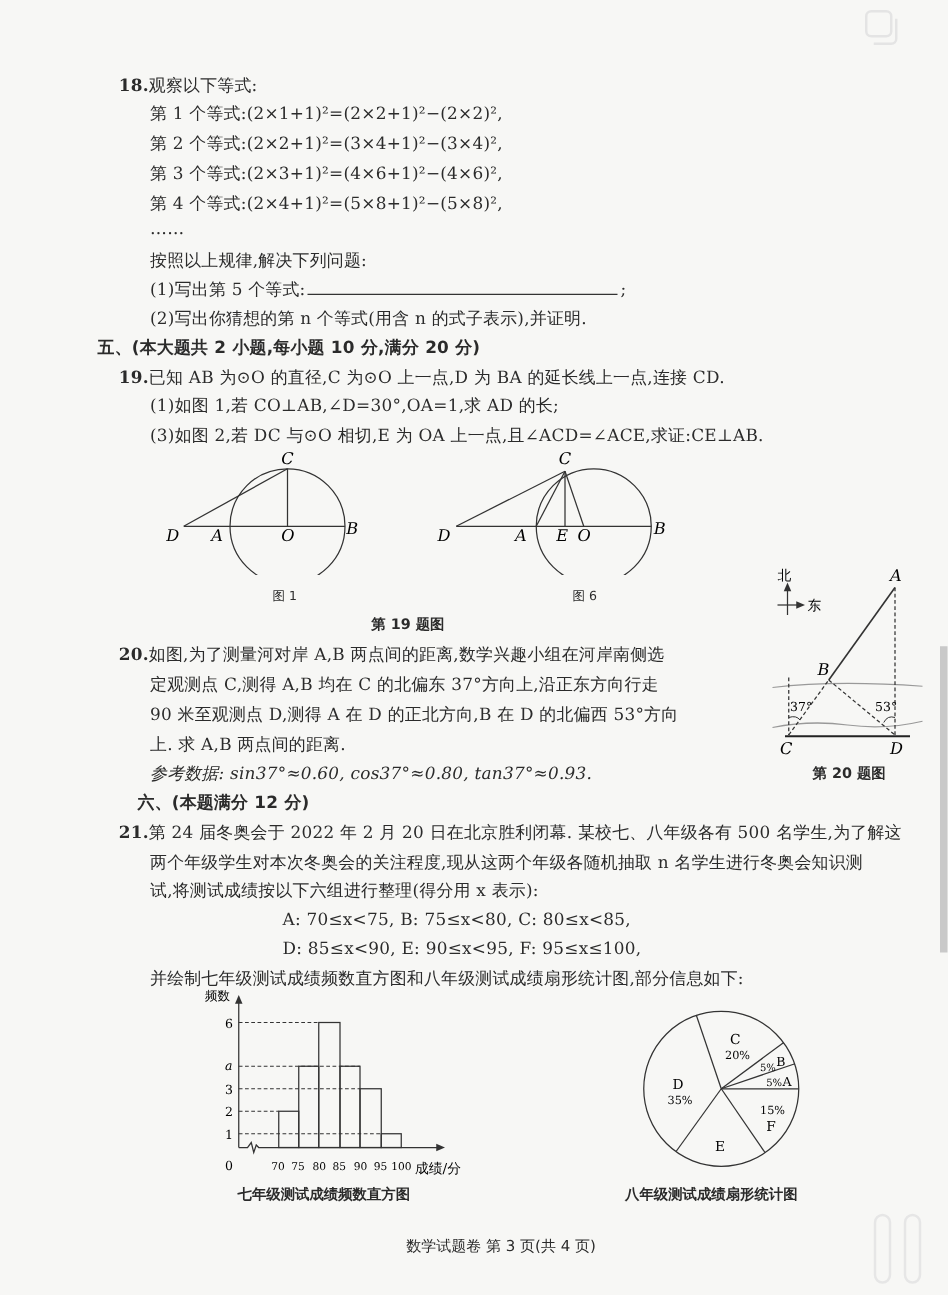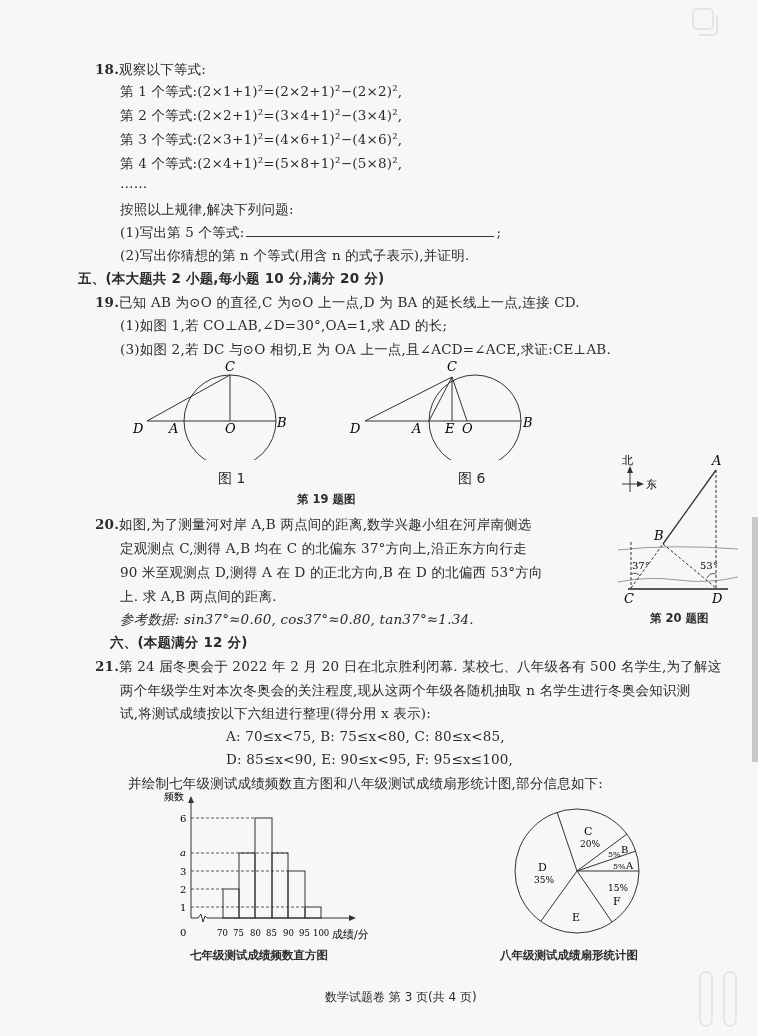--- a/index.html
+++ b/index.html
@@ -7,21 +7,21 @@
     width:758px; height:1036px; position:relative; overflow:hidden;
     background:#f7f7f5;
     font-family:"DejaVu Serif", "Liberation Serif", serif;
     color:#2b2b2b;
   }
   .line { position:absolute; white-space:nowrap; font-size:13.5px; line-height:18px; letter-spacing:0.2px; }
   .bold { font-weight:bold; font-family:"DejaVu Sans", "Liberation Sans", sans-serif; }
   .qnum { font-weight:bold; }
   .ital { font-style:italic; }
   .blank { display:inline-block; width:248px; border-bottom:1px solid #333; height:12px; vertical-align:baseline; margin:0 2px; }
-  .cap { position:absolute; font-size:14px; font-family:"DejaVu Sans", "Liberation Sans", sans-serif; white-space:nowrap; }
+  .cap { position:absolute; font-size:10px; font-family:"DejaVu Sans", "Liberation Sans", sans-serif; white-space:nowrap; }
   .capb { position:absolute; font-size:11.5px; font-weight:bold; font-family:"DejaVu Sans", "Liberation Sans", sans-serif; white-space:nowrap; }
   svg text { font-family:"DejaVu Serif", "Liberation Serif", serif; }
   .overlay-copy { position:absolute; left:691px; top:7px; width:30px; height:30px; }
   .side-strip { position:absolute; left:752px; top:517px; width:6px; height:245px; background:#c9c9c9; }
   .bottom-bars { position:absolute; left:690px; top:970px; width:60px; height:58px; }
 </style>
 </head>
 <body>
 
 <svg class="overlay-copy" viewBox="0 0 30 30">
@@ -85,21 +85,21 @@
 </svg>
 <div class="cap" style="left:458px;top:470px;">图 6</div>
 <div class="capb" style="left:297px;top:492px;text-align:center;">第 19 题图</div>
 
 <div class="line" style="left:95px;top:515px;">
   <span class="qnum">20.</span><span>如图,为了测量河对岸 A,B 两点间的距离,数学兴趣小组在河岸南侧选</span>
 </div>
 <div class="line" style="left:120px;top:539px;">定观测点 C,测得 A,B 均在 C 的北偏东 37°方向上,沿正东方向行走</div>
 <div class="line" style="left:120px;top:563px;">90 米至观测点 D,测得 A 在 D 的正北方向,B 在 D 的北偏西 53°方向</div>
 <div class="line" style="left:120px;top:587px;">上. 求 A,B 两点间的距离.</div>
-<div class="line ital" style="left:120px;top:610px;">参考数据: sin37°≈0.60, cos37°≈0.80, tan37°≈1.34.</div>
+<div class="line ital" style="left:120px;top:610px;">参考数据: sin37°≈0.60, cos37°≈0.80, tan37°≈0.93.</div>
 
 <svg style="position:absolute;left:608px;top:452px;" width="140" height="152">
   <line x1="22" y1="40" x2="22" y2="18" stroke="#333" stroke-width="1"></line>
   <polygon points="22,14 19,21 25,21" fill="#333"></polygon>
   <line x1="14" y1="32" x2="32" y2="32" stroke="#333" stroke-width="1"></line>
   <polygon points="36,32 29,29 29,35" fill="#333"></polygon>
   <text x="14" y="12" font-size="11">北</text>
   <text x="38" y="36" font-size="11">东</text>
   <path d="M10 98 Q60 92 130 97" fill="none" stroke="#999" stroke-width="1"></path>
   <path d="M10 130 Q40 124 70 128 T130 125" fill="none" stroke="#999" stroke-width="1"></path>
@@ -122,21 +122,21 @@
 
 <div class="line bold" style="left:78px;top:633px;margin-left:32px;">六、(本题满分 12 分)</div>
 
 <div class="line" style="left:95px;top:657px;">
   <span class="qnum">21.</span><span>第 24 届冬奥会于 2022 年 2 月 20 日在北京胜利闭幕. 某校七、八年级各有 500 名学生,为了解这</span>
 </div>
 <div class="line" style="left:120px;top:681px;">两个年级学生对本次冬奥会的关注程度,现从这两个年级各随机抽取 n 名学生进行冬奥会知识测</div>
 <div class="line" style="left:120px;top:704px;">试,将测试成绩按以下六组进行整理(得分用 x 表示):</div>
 <div class="line" style="left:226px;top:727px;">A: 70≤x&lt;75,  B: 75≤x&lt;80,  C: 80≤x&lt;85,</div>
 <div class="line" style="left:226px;top:750px;">D: 85≤x&lt;90,  E: 90≤x&lt;95,  F: 95≤x≤100,</div>
-<div class="line" style="left:128px;top:774px;text-align:center;">并绘制七年级测试成绩频数直方图和八年级测试成绩扇形统计图,部分信息如下:</div>
+<div class="line" style="left:120px;top:774px;text-align:center;">并绘制七年级测试成绩频数直方图和八年级测试成绩扇形统计图,部分信息如下:</div>
 
 <svg style="position:absolute;left:160px;top:790px;" width="235" height="150">
 
   <line x1="31" y1="128" x2="31" y2="10" stroke="#333" stroke-width="1"></line>
   <polygon points="31,6 28,13 34,13" fill="#333"></polygon>
   <path d="M31 128 L38 128 L41 124 L43 132 L45 126 L47 128 L190 128" fill="none" stroke="#333" stroke-width="1"></path>
   <polygon points="196,128 189,125 189,131" fill="#333"></polygon>
 
   <line x1="31" y1="28" x2="95" y2="28" stroke="#333" stroke-width="0.8" stroke-dasharray="3,2"></line>
   <line x1="31" y1="63" x2="128" y2="63" stroke="#333" stroke-width="0.8" stroke-dasharray="3,2"></line>

